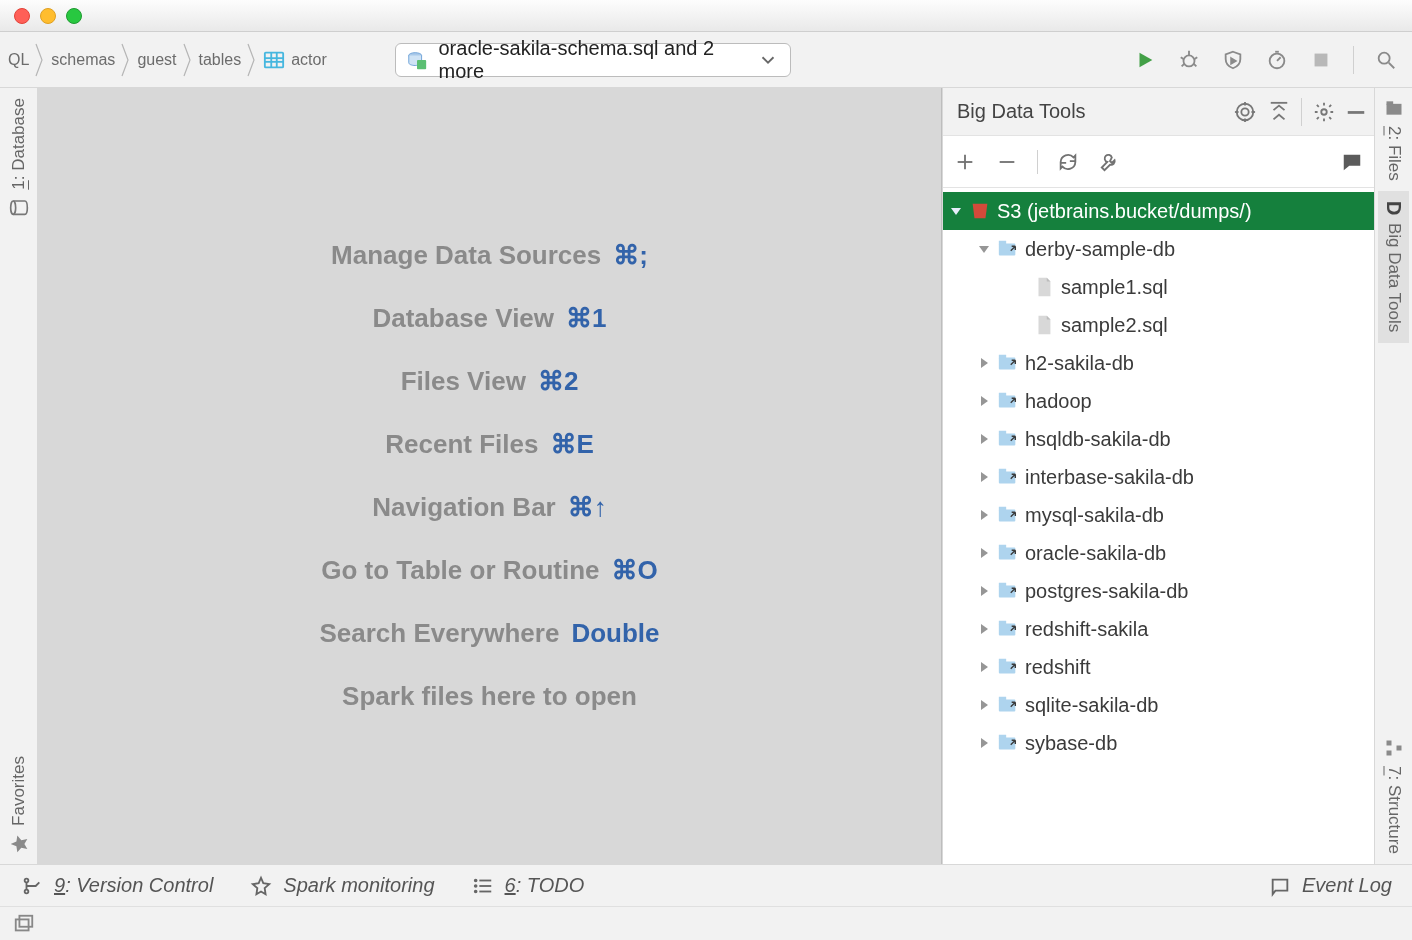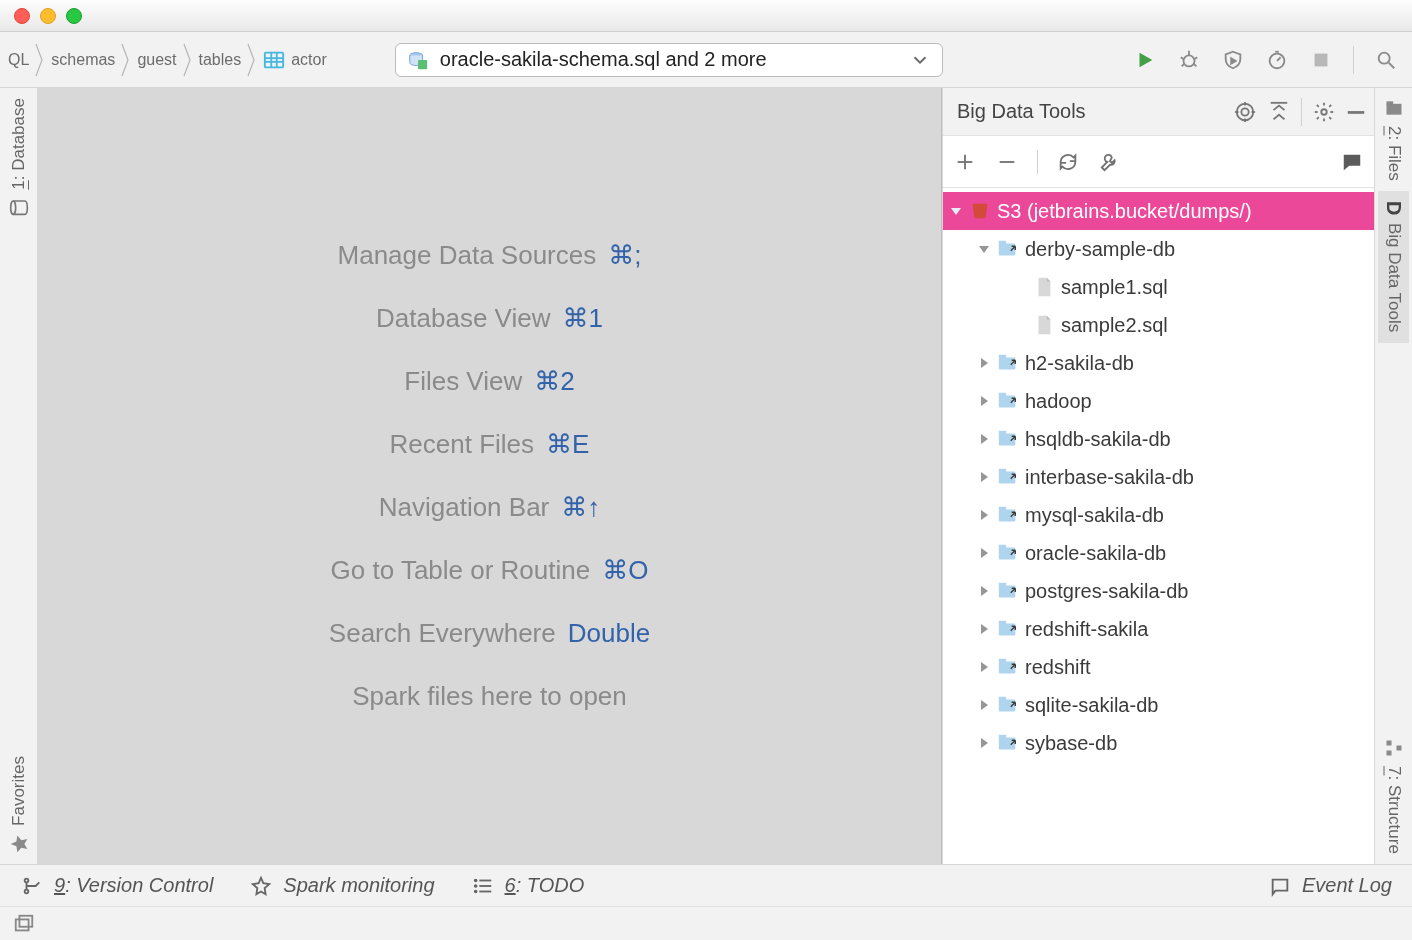--- a/index.html
+++ b/index.html
@@ -38,36 +38,36 @@
 
   .gutter-left, .gutter-right { width: 38px; background: #f2f2f2; display: flex; flex-direction: column; align-items: center; border-right: 1px solid #d8d8d8; }
   .gutter-right { border-right: none; border-left: 1px solid #d8d8d8; }
   .gutter-entry { writing-mode: vertical-rl; transform: rotate(180deg); padding: 10px 4px; color: #666; font-size: 17px; display: flex; align-items: center; gap: 8px; cursor: default; }
   .gutter-entry.active { background: #e0e0e0; }
   .gutter-entry .gico { width: 20px; height: 20px; transform: rotate(90deg); }
   .gutter-entry .u { text-decoration: underline; }
   .gutter-sp { flex: 1; }
 
   .editor { flex: 1; background: #d8d8d8; display: flex; align-items: center; justify-content: center; border-right: 1px solid #bdbdbd; }
-  .welcome { display: flex; flex-direction: column; align-items: center; gap: 32px; color: #8a8a8a; font-size: 26px; }
+  .welcome { display: flex; flex-direction: column; align-items: center; gap: 32px; color: #8a8a8a; font-size: 26px; font-weight: bold; }
   .welcome .row { display: flex; align-items: center; gap: 12px; }
   .shortcut { color: #3263aa; font-size: 26px; }
 
   
   .panel { width: 432px; background: #fff; display: flex; flex-direction: column; border-left: 1px solid #d8d8d8; }
   .panel-head { height: 48px; display: flex; align-items: center; padding: 0 6px 0 14px; border-bottom: 1px solid #e3e3e3; background: #f2f2f2; font-size: 20px; color: #444; font-weight: 500; }
   .panel-head .spacer2 { flex: 1; }
   .panel-head .ico { color: #777; }
   .panel-tb { height: 52px; display: flex; align-items: center; padding: 0 10px; border-bottom: 1px solid #e3e3e3; gap: 18px; color: #727272; background: #fff; }
   .panel-tb .divider-v { height: 24px; }
   .panel-tb .sp { flex: 1; }
 
   .tree { flex: 1; overflow: auto; padding: 4px 0; font-size: 20px; }
   .tree-row { display: flex; align-items: center; height: 38px; padding-left: 6px; gap: 6px; }
-  .tree-row.selected { background: #ec4899; color: #fff; }
+  .tree-row.selected { background: #15803d; color: #fff; }
   .tree-row .tri { width: 14px; color: #888; display: inline-flex; justify-content: center; }
   .tree-row .tri svg { width: 12px; height: 12px; }
   .tree-row.selected .tri { color: #e6eefb; }
   .indent-1 { padding-left: 34px; }
   .indent-2 { padding-left: 70px; }
   .node-icon { width: 22px; height: 22px; display: inline-flex; align-items: center; justify-content: center; }
 
   
   .statusbar { height: 42px; border-top: 1px solid #d8d8d8; background: #f2f2f2; display: flex; align-items: center; padding: 0 20px; gap: 36px; color: #555; font-size: 20px; font-style: italic; }
   .statusbar .sp { flex: 1; }
@@ -113,21 +113,21 @@
             <line x1="9" y1="4" x2="9" y2="20" stroke="#46b7df" stroke-width="2"></line>
             <line x1="15" y1="4" x2="15" y2="20" stroke="#46b7df" stroke-width="2"></line>
           </svg>
       </span>
       <span>actor</span>
     </span>
   </div>
 
   <div style="width:58px"></div>
 
-  <div class="run-combo" style="width:548px">
+  <div class="run-combo" style="width:396px">
     <span class="ico">
       <svg viewBox="0 0 24 24">
           <ellipse cx="10" cy="7" rx="7" ry="3" fill="#a9c9e9" stroke="#6aa0d6"></ellipse>
           <path d="M3 7v8c0 1.7 3.1 3 7 3s7-1.3 7-3V7" fill="#cfe3f5" stroke="#6aa0d6"></path>
           <rect x="12" y="12" width="10" height="10" rx="1" fill="#5bbf73"></rect>
         </svg>
     </span>
     <span>oracle-sakila-schema.sql and 2 more</span>
     <span class="ico dd">
         <svg viewBox="0 0 24 24">

